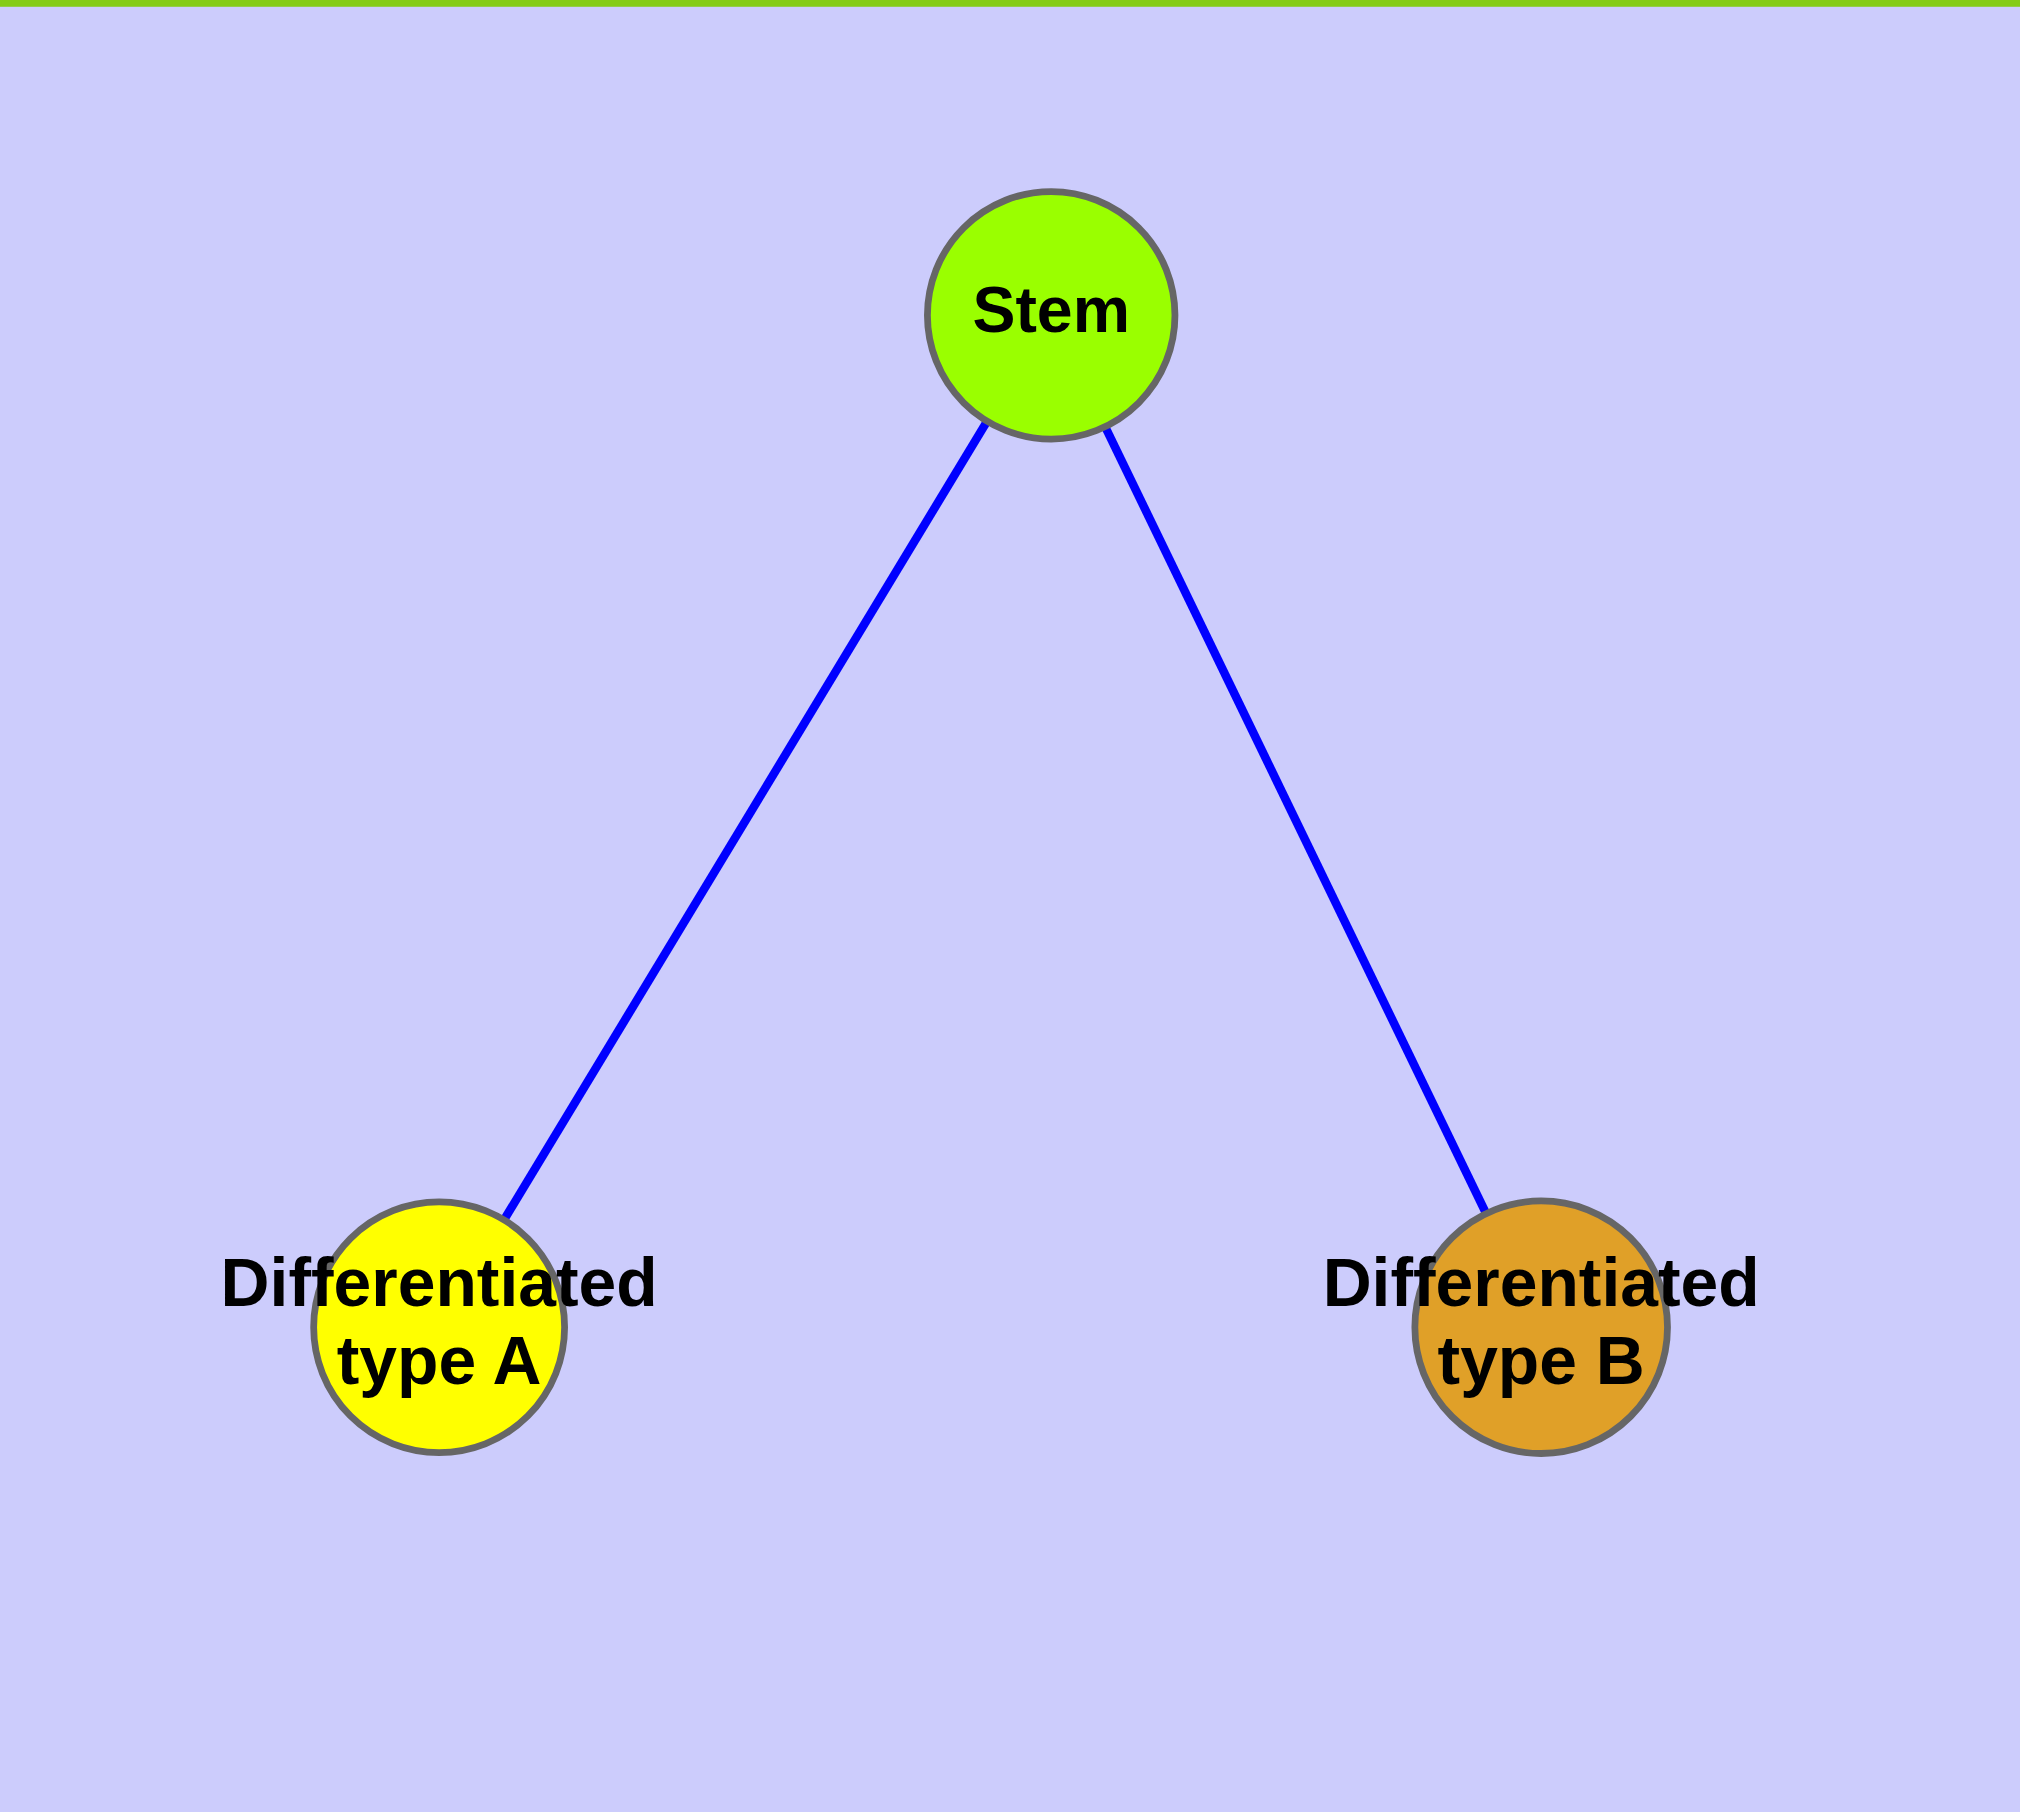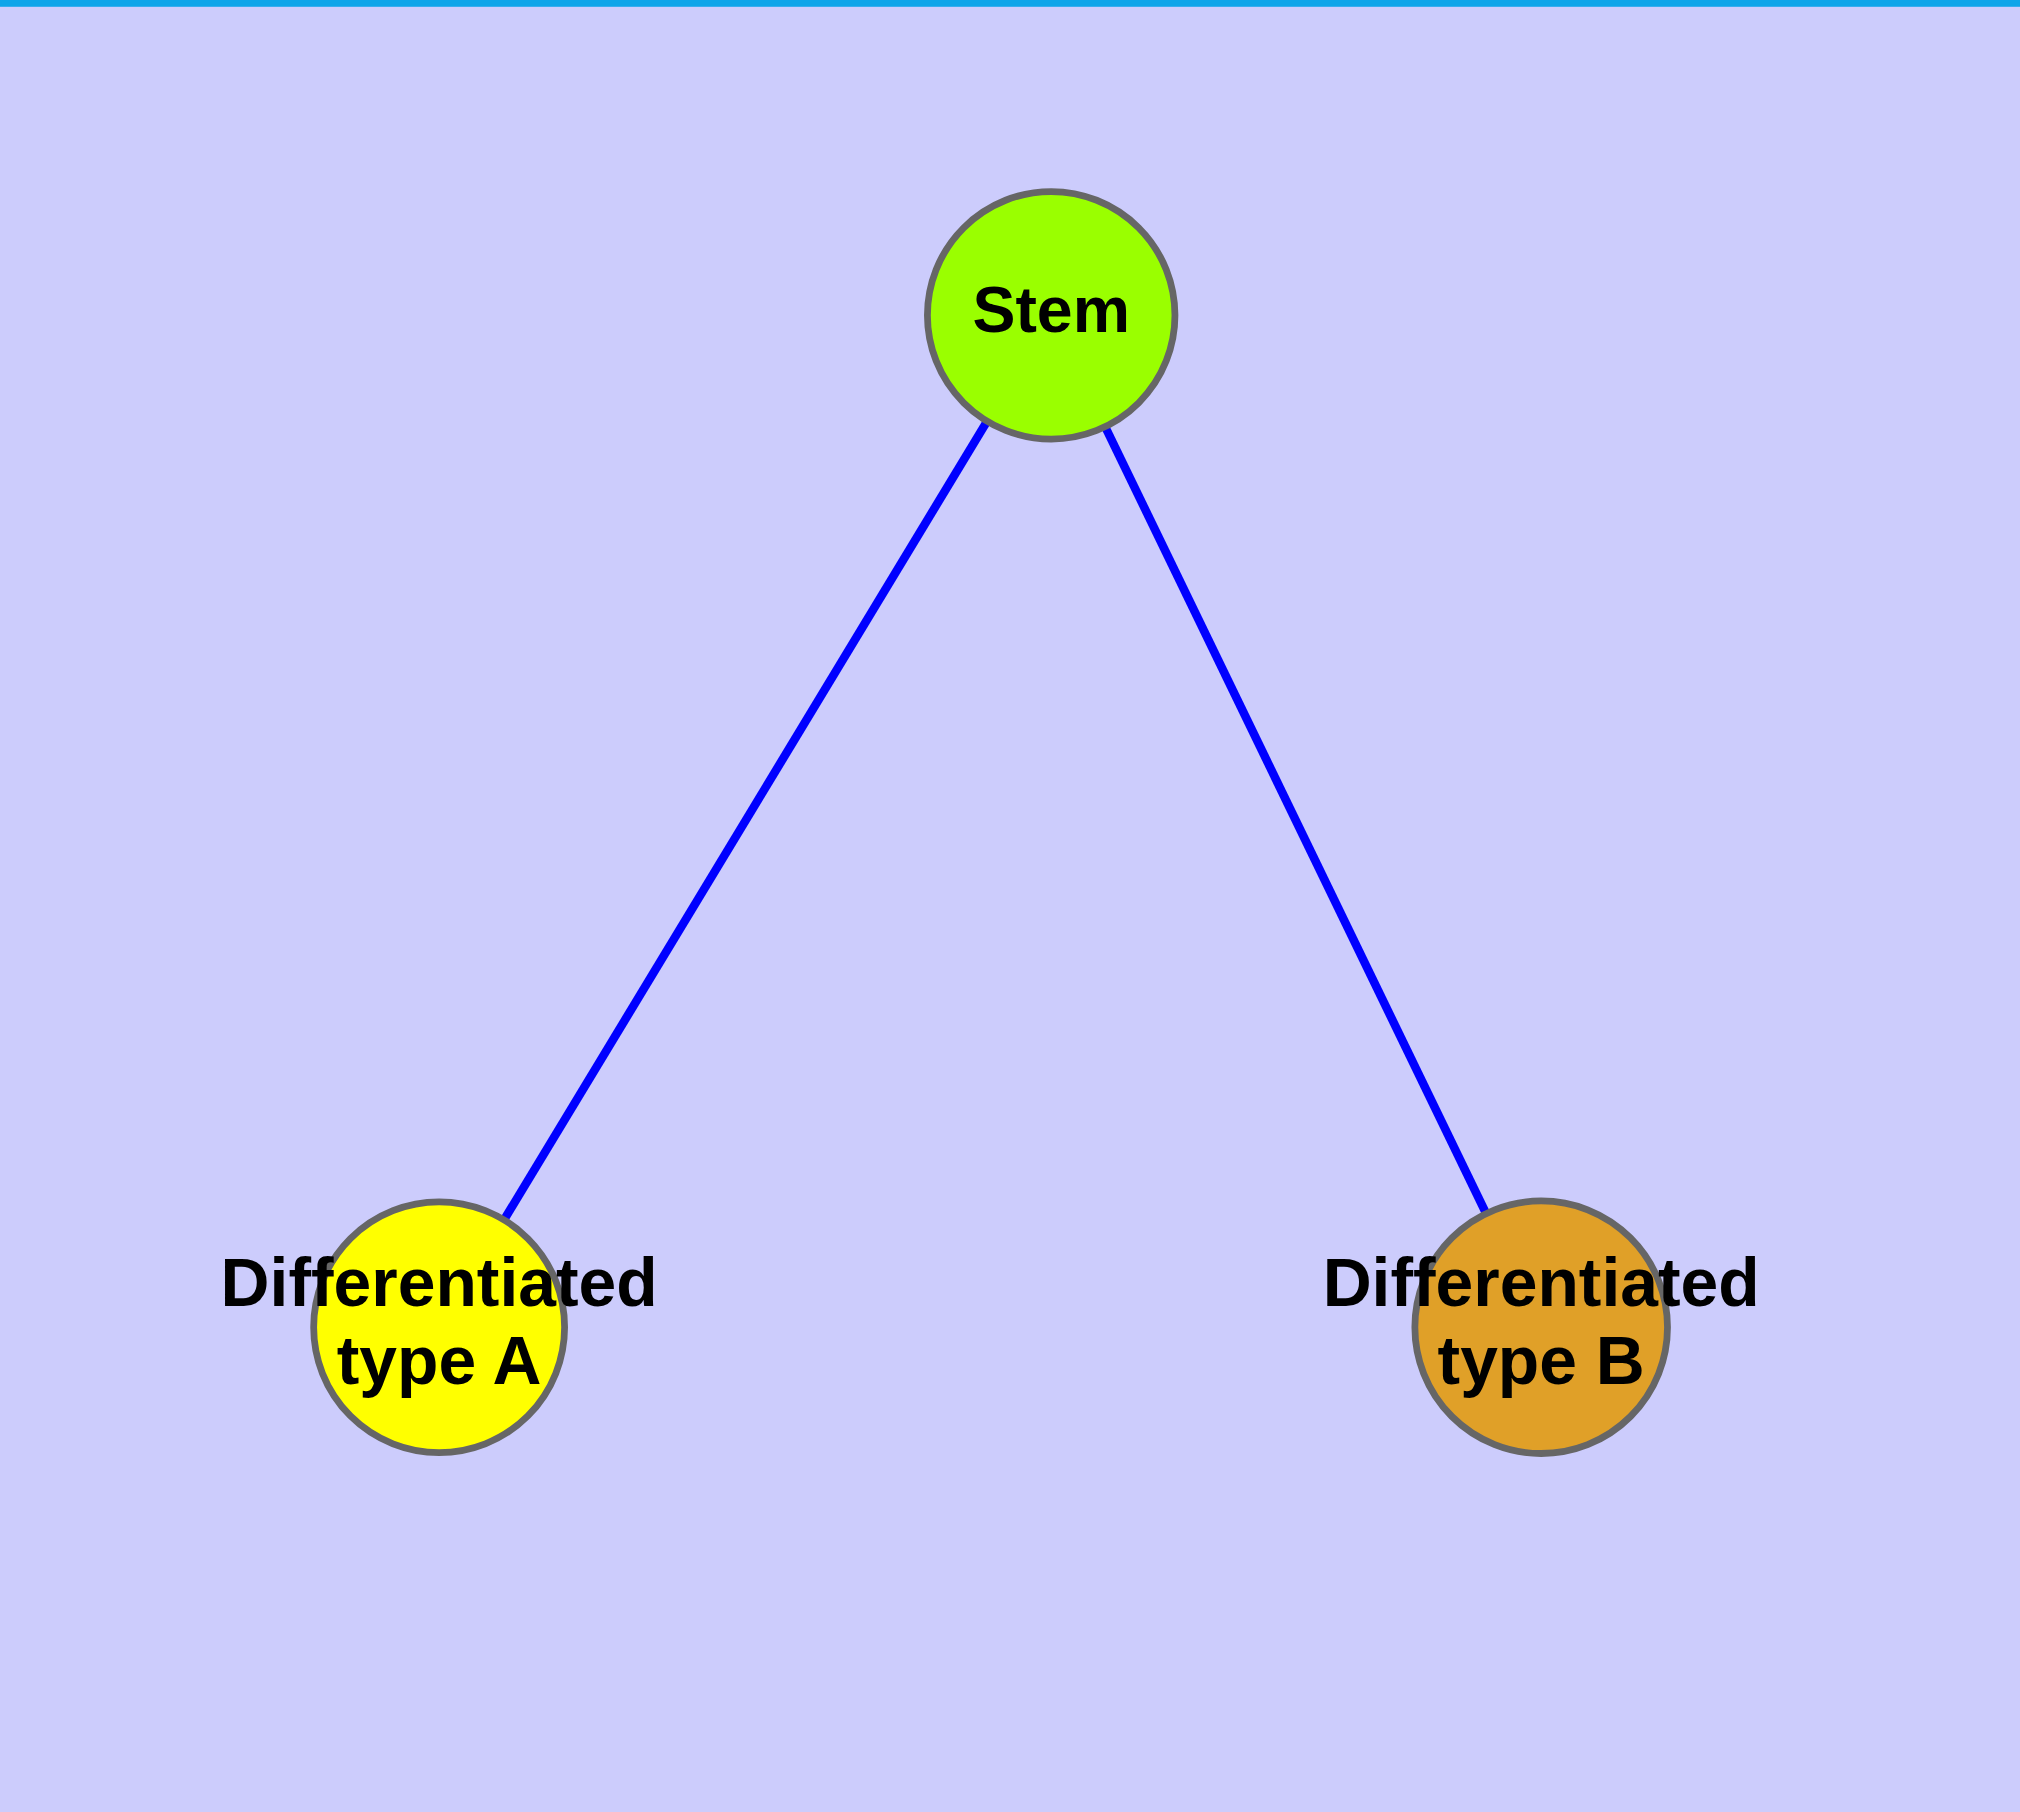--- a/index.html
+++ b/index.html
@@ -6,21 +6,21 @@
   html, body {
     margin: 0;
     padding: 0;
     background: #ffffff;
   }
   #stage {
     position: relative;
     width: 2021px;
     height: 1812px;
     overflow: hidden;
-    background: #0ea5e9;
+    background: #84cc16;
     font-family: "Liberation Sans", "DejaVu Sans", sans-serif;
   }
   #canvas-bg {
     position: absolute;
     left: 0;
     top: 6.8px;
     width: 2021px;
     height: 1805px;
     background: #ccccfc;
   }

